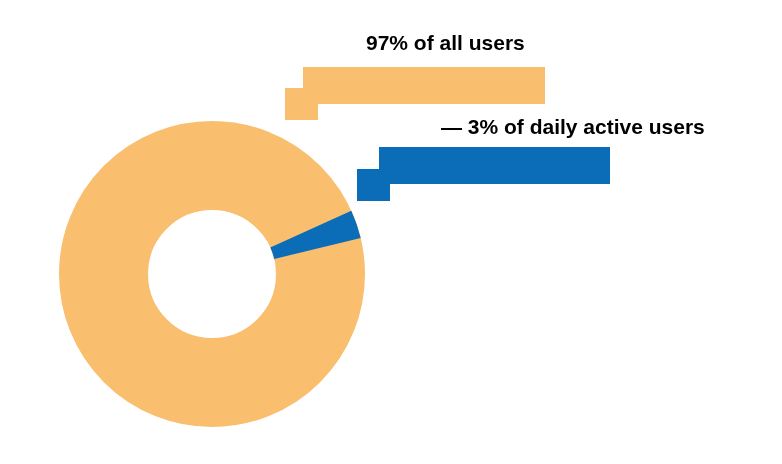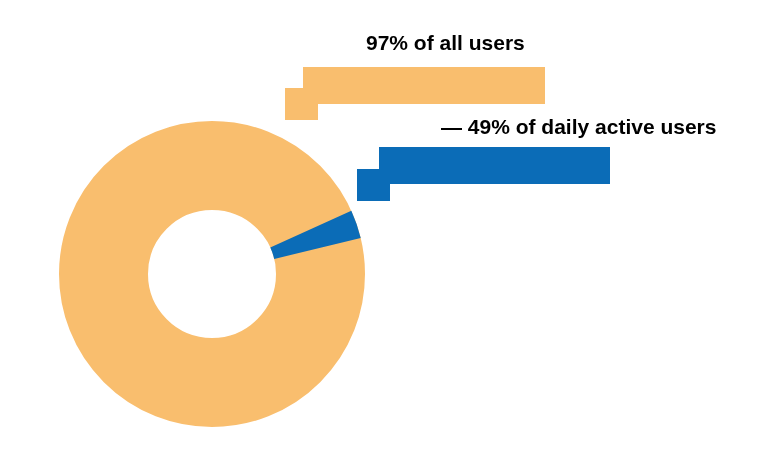--- a/index.html
+++ b/index.html
@@ -50,15 +50,15 @@
     </svg>
   </div>
 
   <div class="callout co-orange-bar co-orange" style="background: rgb(249, 190, 110);"></div>
   <div class="callout co-orange-tab co-orange" style="background: rgb(249, 190, 110);"></div>
 
   <div class="callout co-blue-bar co-blue" style="background: rgb(11, 108, 183);"></div>
   <div class="callout co-blue-tab co-blue" style="background: rgb(11, 108, 183);"></div>
 
   <div class="slice-label label-orange">97% of all users</div>
-  <div class="slice-label label-blue">— 49% of daily active users</div>
+  <div class="slice-label label-blue">— 3% of daily active users</div>
 
 </div>
 
 </body></html>

